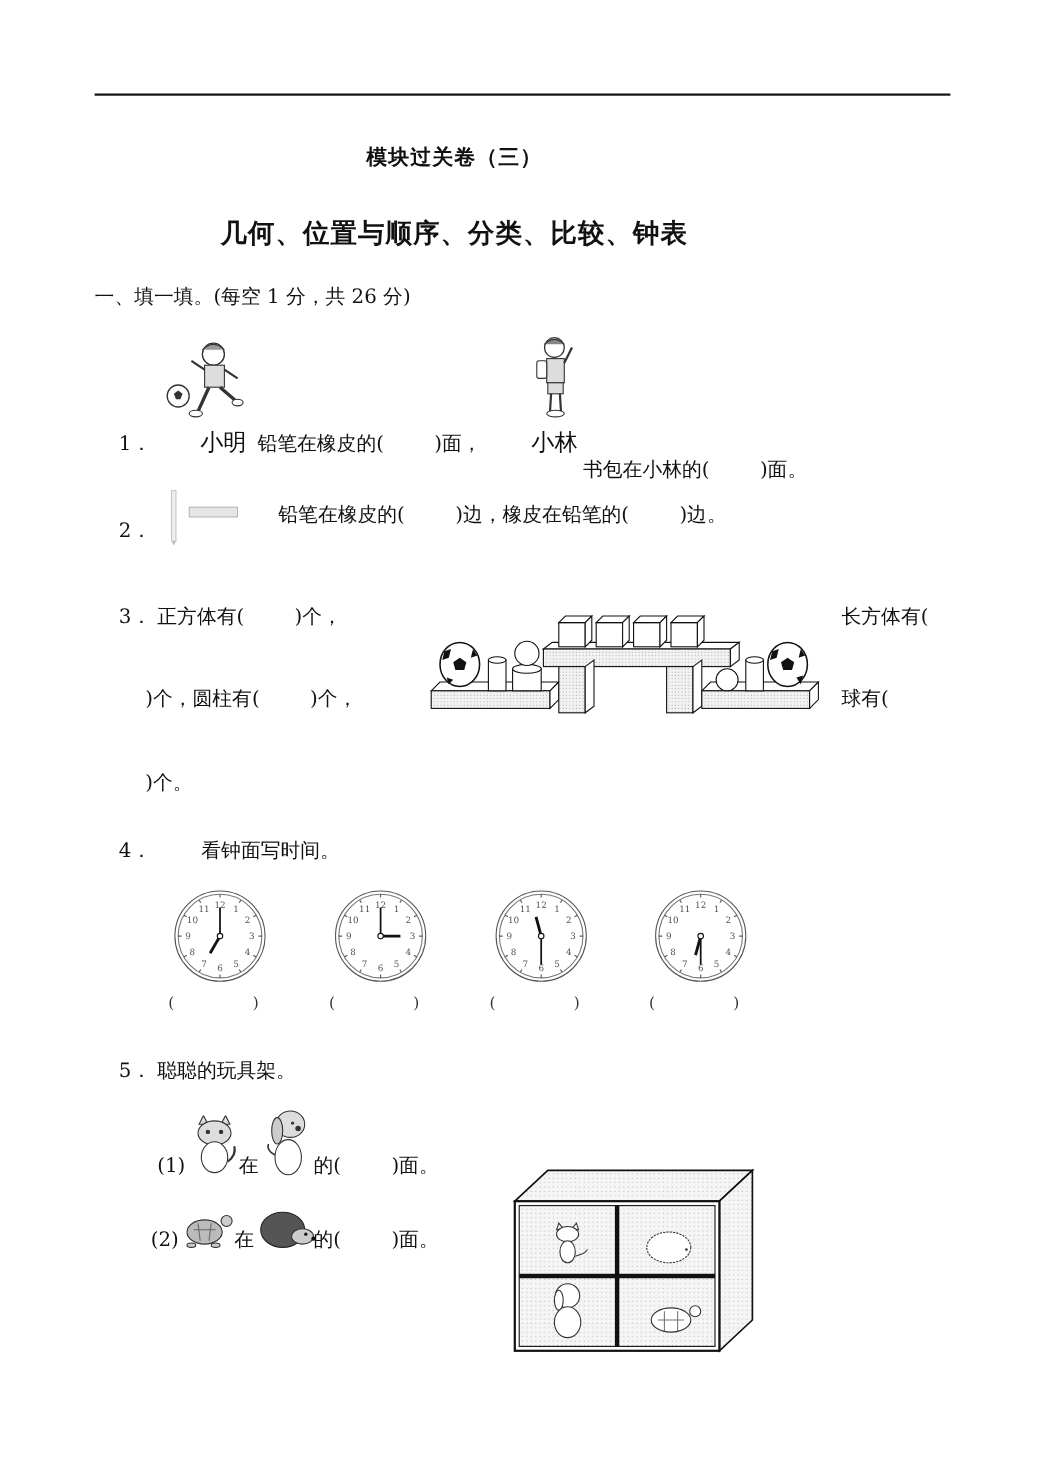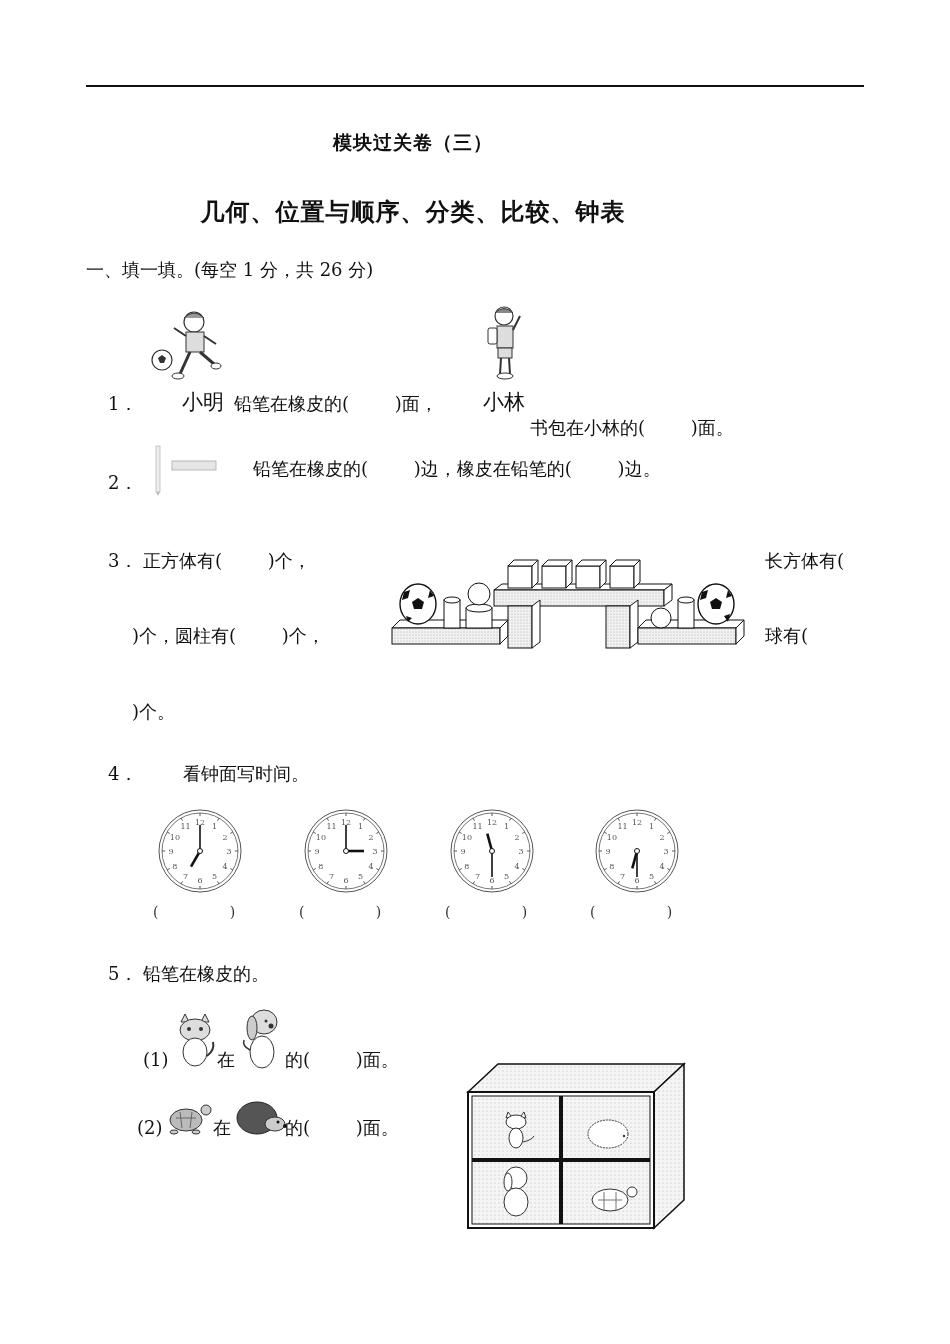--- a/index.html
+++ b/index.html
@@ -276,21 +276,21 @@
         <line x1="-0.0" y1="-35.0" x2="-0.0" y2="-38.0" stroke="#555"></line>
         <line x1="0" y1="0" x2="0.0" y2="26.0" stroke="#111" stroke-width="1.6"></line>
         <line x1="0" y1="0" x2="-4.7" y2="17.4" stroke="#111" stroke-width="2.6"></line>
         <circle r="2.5" fill="#fff" stroke="#111"></circle>
       </svg>
     </div>
     <div class="abs paren" style="left: 590px; top: 904px; white-space: pre;">(                )</div>
   </div>
 
 <div class="abs txt" style="left:108px; top:962px;">5．</div>
-<div class="abs txt" style="left:143px; top:962px;">铅笔在橡皮的。</div>
+<div class="abs txt" style="left:143px; top:962px;">聪聪的玩具架。</div>
 
 <div class="abs txt" style="left:143px; top:1048px;">(1)</div>
 <div class="abs" style="left:173px; top:1014px;">
   <svg width="44" height="56" viewBox="0 0 44 56">
     <polygon points="8,8 12,0 16,8" fill="#ddd" stroke="#333"></polygon>
       <polygon points="28,8 32,0 36,8" fill="#ddd" stroke="#333"></polygon>
     <ellipse cx="22" cy="16" rx="15" ry="11" fill="#ddd" stroke="#333"></ellipse>
     <circle cx="16" cy="15" r="2" fill="#333"></circle>
       <circle cx="28" cy="15" r="2" fill="#333"></circle>
     <ellipse cx="22" cy="38" rx="12" ry="14" fill="#fff" stroke="#333"></ellipse>

